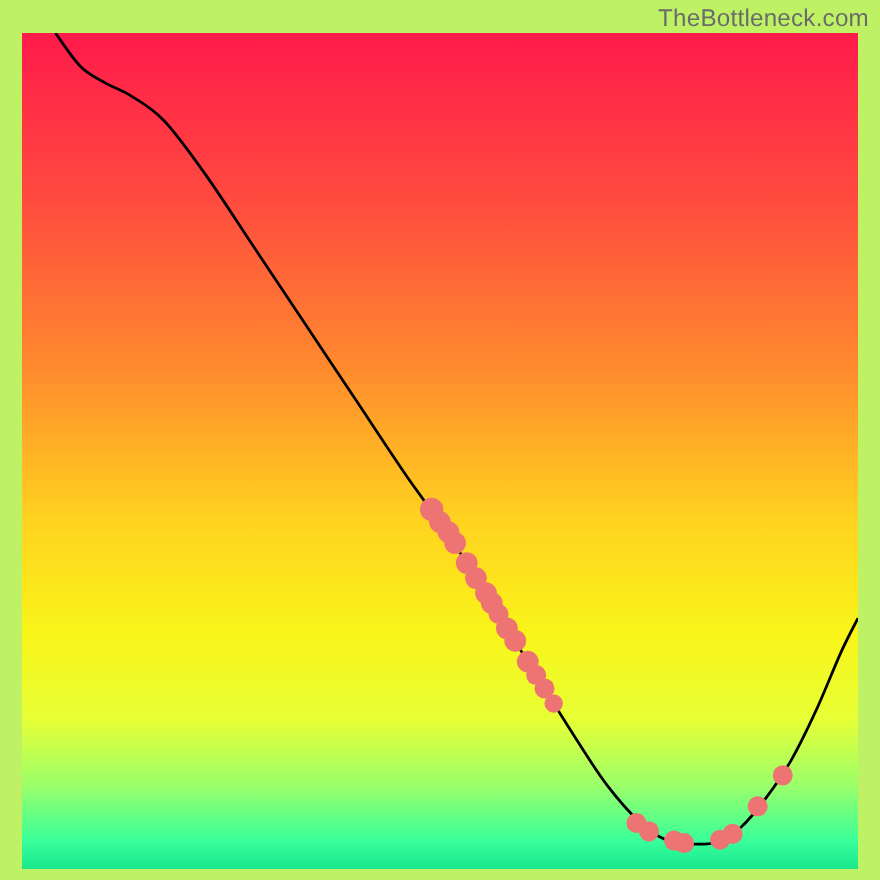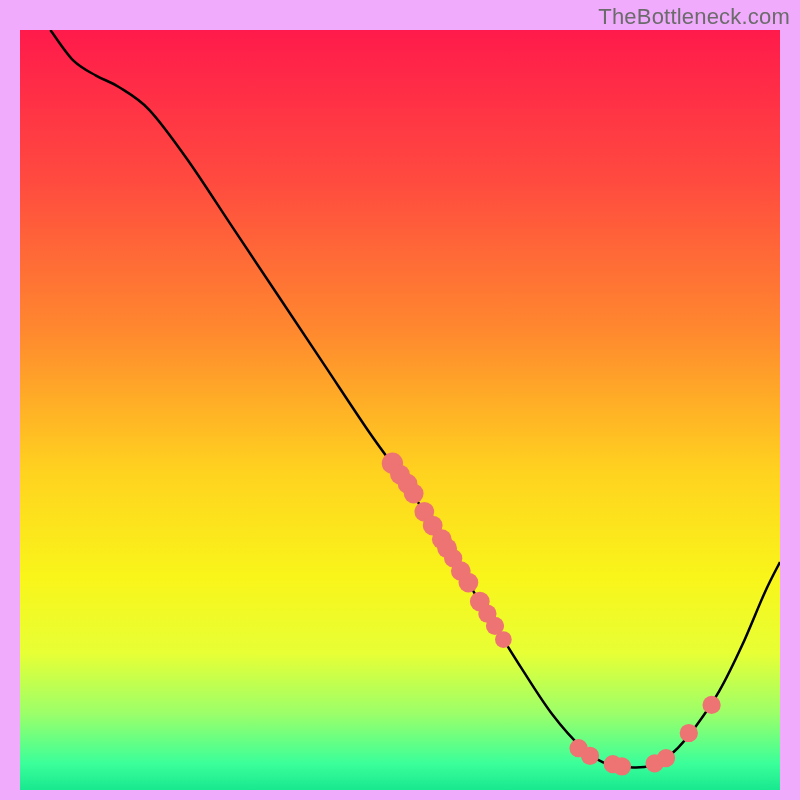--- a/index.html
+++ b/index.html
@@ -8,21 +8,21 @@
     width: 800px;
     height: 800px;
     background: #000;
     font-family: Arial, Helvetica, sans-serif;
     overflow: hidden;
   }
   .outer {
     position: relative;
     width: 800px;
     height: 800px;
-    background: #f0abfc;
+    background: #bef264;
   }
   .attribution {
     position: absolute;
     top: 4px;
     right: 10px;
     color: #6b6b6b;
     font-size: 22px;
     font-weight: 500;
     letter-spacing: 0.2px;
     z-index: 10;

